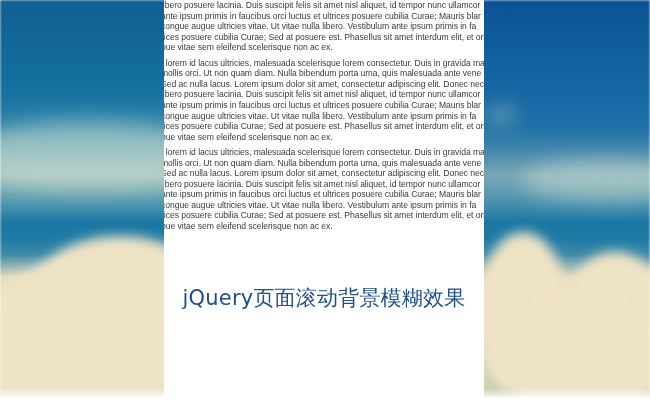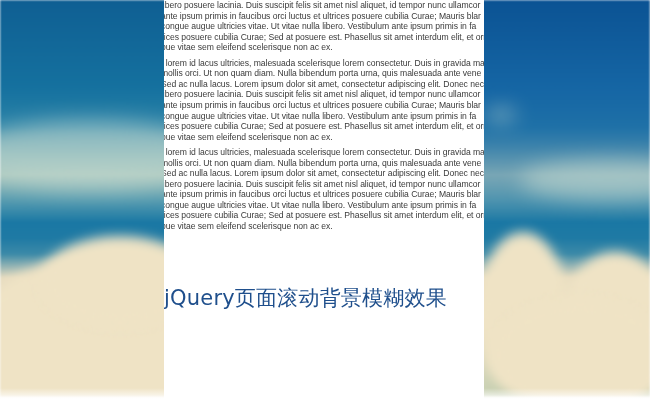--- a/index.html
+++ b/index.html
@@ -92,20 +92,21 @@
     }
     .line {
       display: block;
       height: 10.6px;
     }
     .title {
       position: absolute;
       left: 0;
       top: 284px;
       width: 320px;
+      text-align: center;
       font-family: "DejaVu Sans", sans-serif;
       font-size: 21px;
       line-height: 28px;
       color: #1f4f8c;
       letter-spacing: 0.2px;
     }
   </style>
 </head>
 <body>
 

